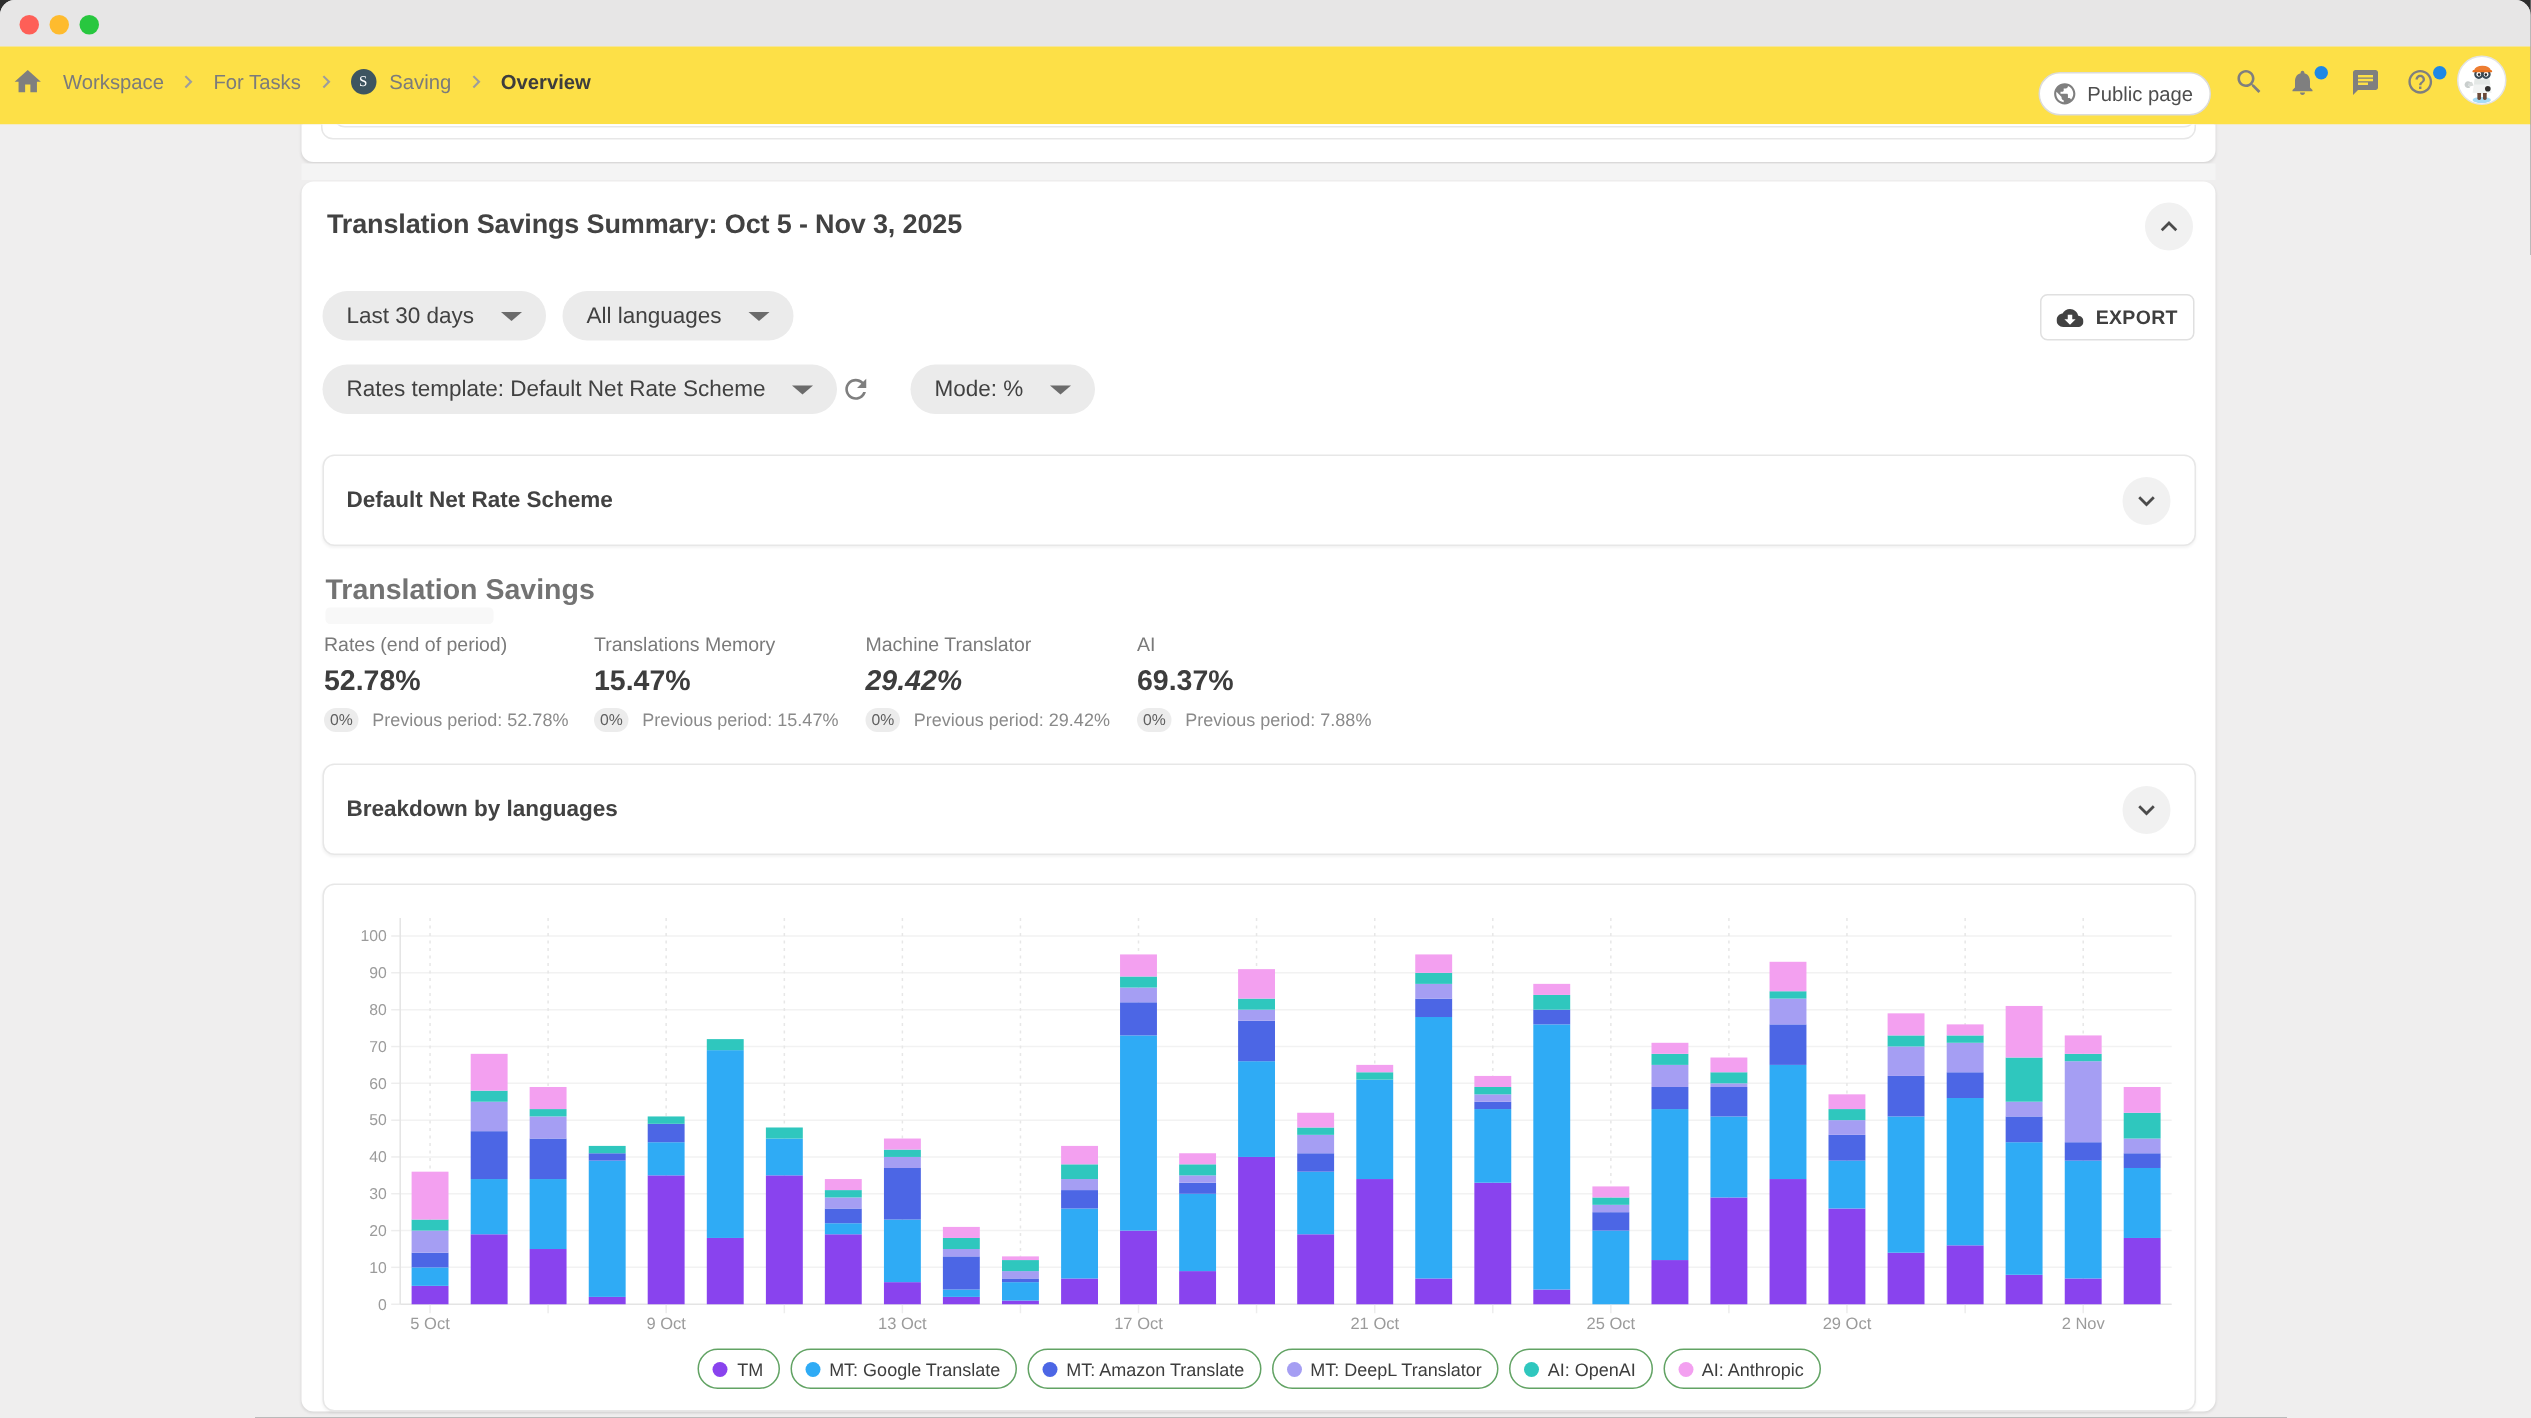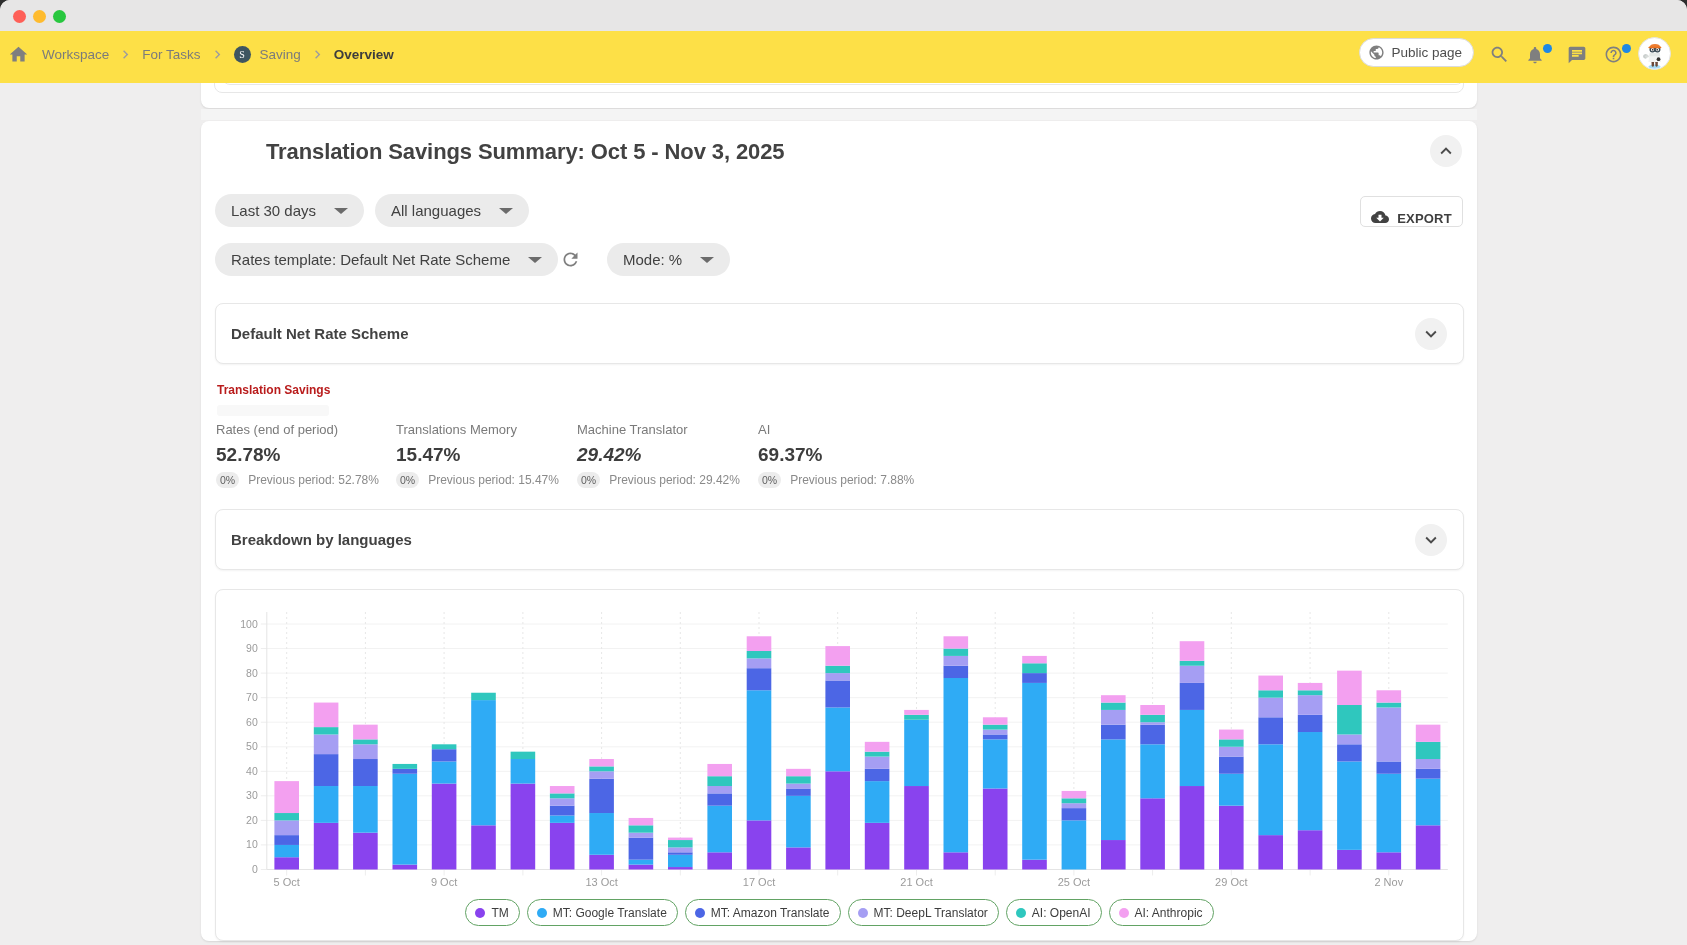--- a/index.html
+++ b/index.html
@@ -20,21 +20,21 @@
 
 .card { position:absolute; background:#fff; border-radius:8px; box-shadow:0 1px 2px rgba(0,0,0,0.10); }
 .panel { position:absolute; background:#fff; border:1px solid #e7e7e7; border-radius:8px; box-shadow:0 1px 2px rgba(0,0,0,0.05); }
 .ptitle { position:absolute; left:15px; top:0; height:100%; display:flex; align-items:center; font-size:15px; font-weight:700; color:#424242; }
 .chev-circ { position:absolute; right:16px; top:50%; margin-top:-16px; width:32px; height:32px; border-radius:50%; background:#f1f1f1; display:flex; align-items:center; justify-content:center; }
 
 .chip { position:absolute; height:33px; background:#ebebeb; border-radius:17px; display:flex; align-items:center; padding:0 16px; font-size:15px; color:#414141; }
 .chip .caret { margin-left:18px; }
 .caret { width:0; height:0; border-left:7px solid transparent; border-right:7px solid transparent; border-top:6.5px solid #6b6b6b; }
 
-.exportbtn { position:absolute; width:103px; height:31px; border:1px solid #e0e0e0; border-radius:5px; background:#fff; display:flex; align-items:flex-end; justify-content:center; font-size:13px; font-weight:700; color:#3f3f3f; letter-spacing:0.2px; }
+.exportbtn { position:absolute; width:103px; height:31px; border:1px solid #e0e0e0; border-radius:5px; background:#fff; display:flex; align-items:center; justify-content:center; font-size:13px; font-weight:700; color:#3f3f3f; letter-spacing:0.2px; }
 
 .statlabel { position:absolute; font-size:13px; color:#7a7a7a; }
 .statval { position:absolute; font-size:19px; font-weight:700; color:#3d3d3d; }
 .statsub { position:absolute; display:flex; align-items:center; font-size:12px; color:#8a8a8a; }
 .zerochip { background:#ececec; border-radius:9px; color:#5f5f5f; font-size:10.5px; padding:2px 4px; margin-right:9px; }
 
 .legend { position:absolute; left:0; width:100%; display:flex; justify-content:center; gap:7px; }
 .lchip { height:27px; border:1px solid #62a364; border-radius:14px; background:#fff; display:flex; align-items:center; padding:0 10px 0 9px; font-size:12px; color:#3d3d3d; }
 .ldot { width:10px; height:10px; border-radius:50%; margin-right:6px; flex:none; }
 </style>
@@ -66,21 +66,21 @@
       <span class="s-badge">S</span>
       <span>Saving</span>
       <span class="sep">
           <svg width="17" height="17" viewBox="0 0 24 24" fill="#9d9d9d">
             <path d="M10 6L8.59 7.41 13.17 12l-4.58 4.59L10 18l6-6z"></path>
           </svg>
         </span>
       <span class="crumb-b">Overview</span>
     </div>
     <div class="navright">
-      <div class="pubbtn" style="position:absolute; right:213px; top:7px;">
+      <div class="pubbtn" style="position:absolute; right:213px; top:17px;">
         <svg width="17" height="17" viewBox="0 0 24 24" fill="#7f7f7f" style="margin-right:6px">
             <path d="M12 2C6.48 2 2 6.48 2 12s4.48 10 10 10 10-4.48 10-10S17.52 2 12 2zm-1 17.93c-3.95-.49-7-3.85-7-7.93 0-.62.08-1.21.21-1.79L9 15v1c0 1.1.9 2 2 2v1.93zm6.9-2.54c-.26-.81-1-1.39-1.9-1.39h-1v-3c0-.55-.45-1-1-1H8v-2h2c.55 0 1-.45 1-1V7h2c1.1 0 2-.9 2-2v-.41c2.93 1.19 5 4.06 5 7.41 0 2.08-.8 3.97-2.1 5.39z"></path>
           </svg>
         <span>Public page</span>
       </div>
       <svg width="21" height="21" viewBox="0 0 24 24" fill="#7f7f7f" style="position:absolute; left:1489px; top:13px;">
           <path d="M15.5 14h-.79l-.28-.27C15.41 12.59 16 11.11 16 9.5 16 5.91 13.09 3 9.5 3S3 5.91 3 9.5 5.91 16 9.5 16c1.61 0 3.09-.59 4.23-1.57l.27.28v.79l5 4.99L20.49 19l-4.99-5zm-6 0C7.01 14 5 11.99 5 9.5S7.01 5 9.5 5 14 7.01 14 9.5 11.99 14 9.5 14z"></path>
         </svg>
       <svg width="20" height="20" viewBox="0 0 24 24" fill="#7f7f7f" style="position:absolute; left:1525px; top:14px;">
           <path d="M12 22c1.1 0 2-.9 2-2h-4c0 1.1.89 2 2 2zm6-6v-5c0-3.07-1.64-5.64-4.5-6.32V4c0-.83-.67-1.5-1.5-1.5s-1.5.67-1.5 1.5v.68C7.63 5.36 6 7.92 6 11v5l-2 2v1h16v-1l-2-2z"></path>
@@ -118,21 +118,21 @@
   <div class="content">
 
   <div class="card" style="left:201px; top:-12px; width:1276px; height:37px; overflow:hidden;">
     <div class="panel" style="left:12.5px; top:-18px; width:1250px; height:40px; box-shadow:none;"></div>
     <div class="panel" style="left:21px; top:-26.5px; width:1242px; height:40px; box-shadow:none;"></div>
   </div>
 
   <div style="position:absolute; left:201px; top:26px; width:1276px; height:11px; background:#f4f4f4;"></div>
 
   <div class="card" style="left:201px; top:38px; width:1276px; height:820px;">
-    <div style="position:absolute; left:17px; top:18px; font-size:22px; font-weight:700; color:#424242; letter-spacing:-0.1px;margin-left:48px;">Translation Savings Summary: Oct 5 - Nov 3, 2025</div>
+    <div style="position:absolute; left:17px; top:18px; font-size:18px; font-weight:700; color:#424242; letter-spacing:-0.1px;">Translation Savings Summary: Oct 5 - Nov 3, 2025</div>
     <div class="chev-circ" style="top:14px; margin-top:0; right:15px;">
       <svg width="22" height="22" viewBox="0 0 24 24" fill="#4b4b4b">
             <path d="M12 8l-6 6 1.41 1.41L12 10.83l4.59 4.58L18 14l-6-6z"></path>
           </svg>
     </div>
 
     <div class="chip" style="left:14px; top:73px;">Last 30 days<span class="caret"></span></div>
     <div class="chip" style="left:174px; top:73px;">All languages<span class="caret"></span></div>
     <div class="chip" style="left:14px; top:122px;">Rates template: Default Net Rate Scheme<span class="caret"></span></div>
     <svg width="21" height="21" viewBox="0 0 24 24" fill="#7f7f7f" style="position:absolute; left:359px; top:128px;">
@@ -149,21 +149,21 @@
 
     <div class="panel" style="left:14px; top:182px; width:1249px; height:61px;">
       <div class="ptitle">Default Net Rate Scheme</div>
       <div class="chev-circ">
             <svg width="22" height="22" viewBox="0 0 24 24" fill="#4b4b4b">
               <path d="M16.59 8.59L12 13.17 7.41 8.59 6 10l6 6 6-6z"></path>
             </svg>
           </div>
     </div>
 
-    <div style="position:absolute; left:16px; top:262px; font-size:12px; font-weight:700; color:#b91c1c;">Translation Savings</div>
+    <div style="position:absolute; left:16px; top:262px; font-size:19px; font-weight:700; color:#737373;">Translation Savings</div>
     <div style="position:absolute; left:16px; top:284px; width:112px; height:11px; background:#f8f8f8; border-radius:3px;"></div>
 
     <div class="statlabel" style="left:15px; top:301px;">Rates (end of period)</div>
         <div class="statval" style="left:15px; top:323px;">52.78%</div>
         <div class="statsub" style="left:15px; top:351px;"><span class="zerochip">0%</span>Previous period: 52.78%</div>
         <div class="statlabel" style="left:195px; top:301px;">Translations Memory</div>
         <div class="statval" style="left:195px; top:323px;text-align:center;">15.47%</div>
         <div class="statsub" style="left:195px; top:351px;"><span class="zerochip">0%</span>Previous period: 15.47%</div>
         <div class="statlabel" style="left:376px; top:301px;">Machine Translator</div>
         <div class="statval" style="left:376px; top:323px;font-style:italic;">29.42%</div>

